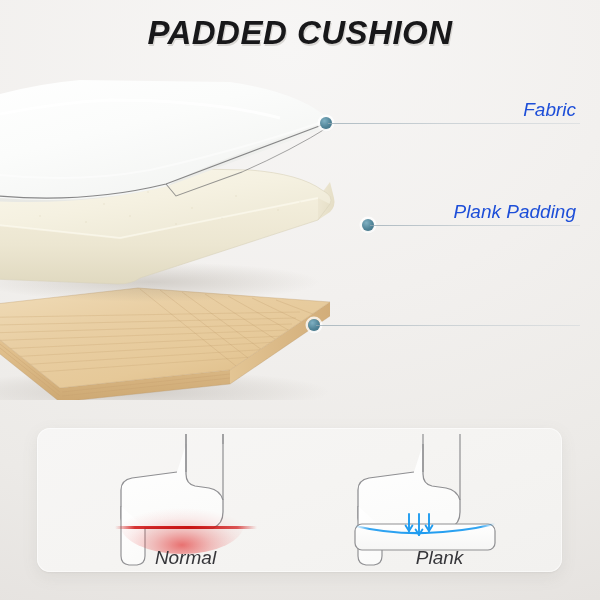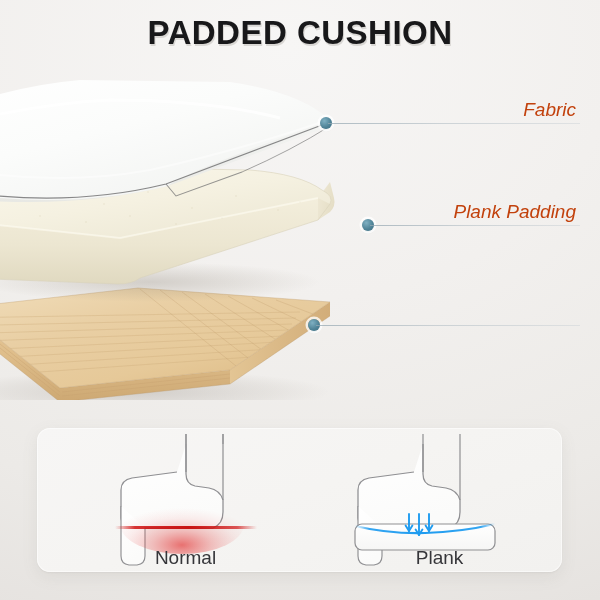--- a/index.html
+++ b/index.html
@@ -18,20 +18,21 @@
 
   
   #title-block {
     position:absolute;
     left:0; right:0; top:14px;
     text-align:center;
   }
   #title-text {
     font-size:33px;
     font-weight:bold;
+    font-style:italic;
     letter-spacing:0.5px;
     color:#18181a;
     text-shadow:1px 1.5px 0 rgba(215,213,210,.95);
     white-space:nowrap;
   }
 
   
   #product-art {
     position:absolute;
     left:0; top:70px;
@@ -44,21 +45,21 @@
     position:absolute;
     height:20px;
     display:flex;
     align-items:center;
     justify-content:flex-end;
     padding-right:14px;
   }
   .callout-label {
     font-size:19px;
     font-style:italic;
-    color:#c2410c;
+    color:#1d4ed8;
     white-space:nowrap;
     position:relative;
     top:-13px;
   }
   #callout-fabric  { left:320px; top:113px; width:270px; }
   #callout-foam    { left:362px; top:215px; width:228px; }
   #callout-plank   { left:308px; top:315px; width:282px; }
 
   .callout-line {
     position:absolute;
@@ -89,20 +90,21 @@
     box-shadow:
       0 1px 2px rgba(0,0,0,.045),
       0 5px 16px rgba(120,115,110,.10),
       inset 0 0 0 1px rgba(255,255,255,.55);
   }
   #comparison-panel svg { display:block; width:525px; height:144px; }
 
   .compare-caption {
     position:absolute;
     font-size:19px;
+    font-style:italic;
     color:#36363a;
     white-space:nowrap;
     text-align:center;
   }
   #caption-normal { left:118px; top:547px; width:135px; }
   #caption-ours   { left:372px; top:547px; width:135px; }
 </style>
 </head>
 <body>
 

